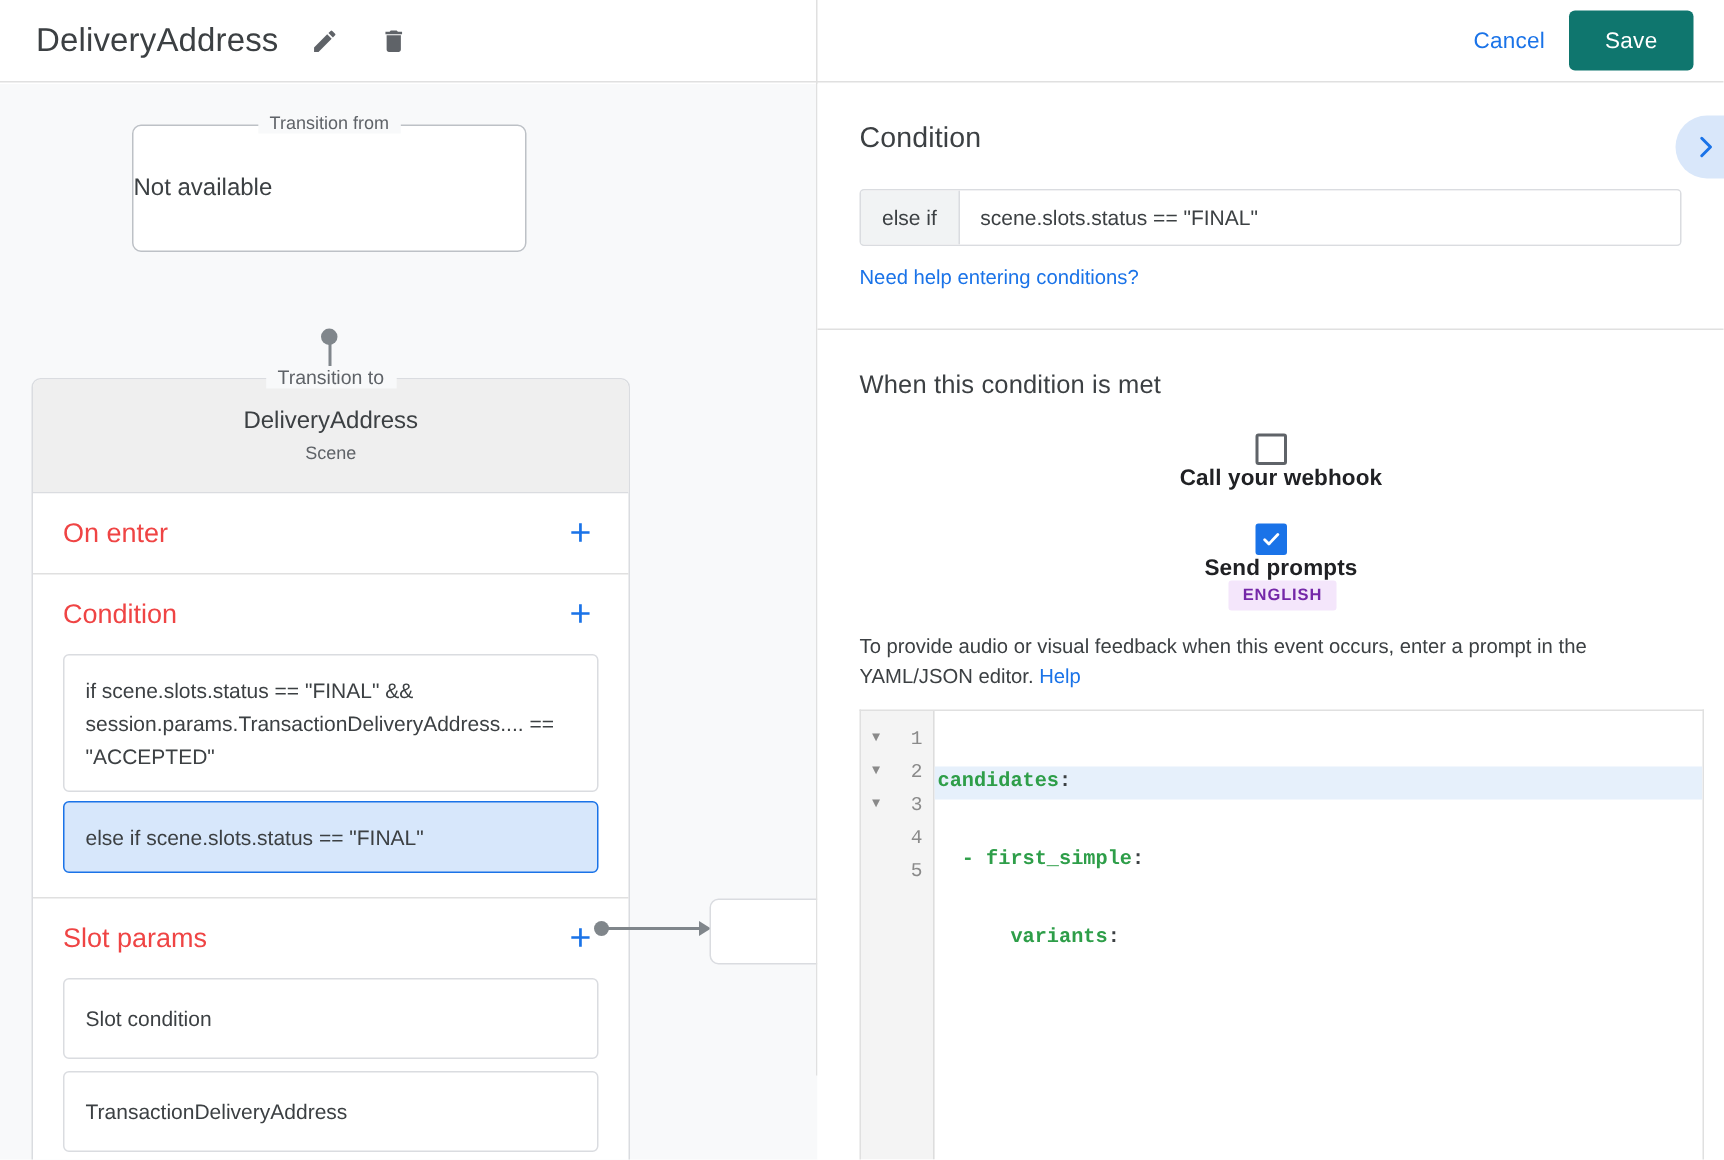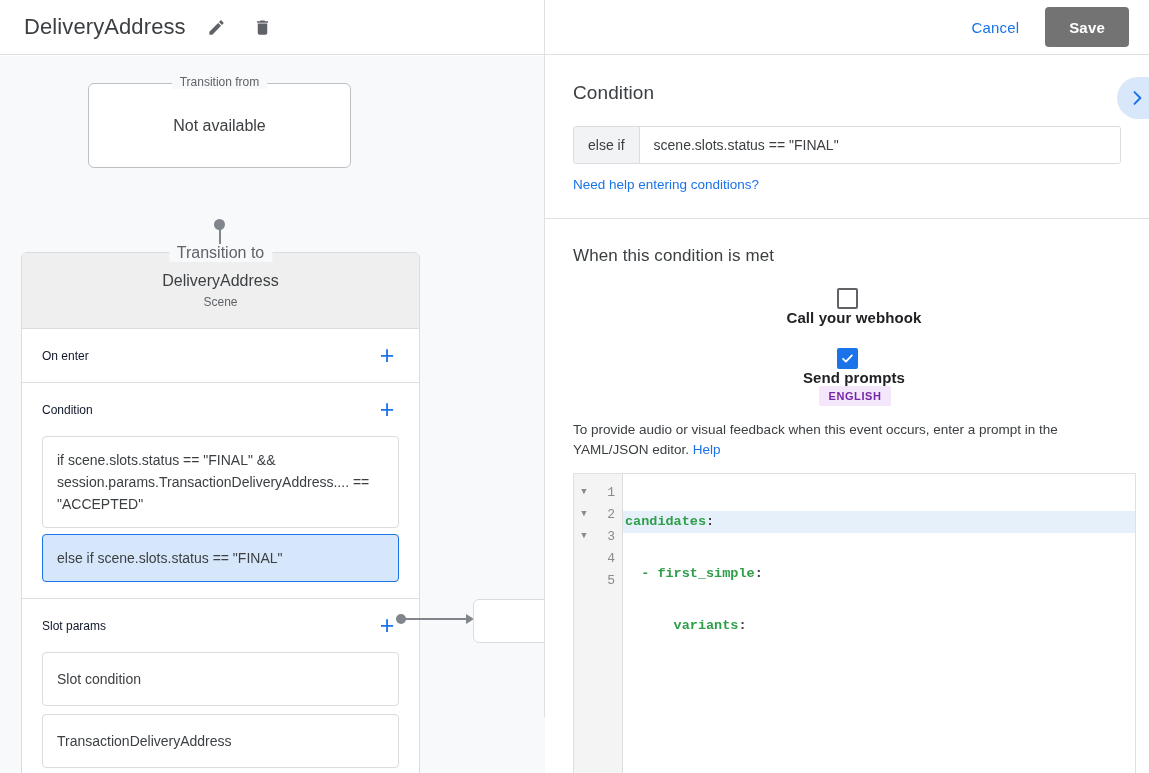--- a/index.html
+++ b/index.html
@@ -36,23 +36,23 @@
     margin-left: auto; display: flex; align-items: center;
     margin-right: 20px;
   }
   .cancel-btn {
     background: none; border: none; cursor: pointer;
     color: #1a73e8; font-size: 15px; font-weight: 500;
     font-family: "Liberation Sans", sans-serif;
     padding: 8px 12px; letter-spacing: 0.15px;
   }
   .save-btn {
-    margin-left: 14px;
-    background: #737373; border: none; cursor: pointer;
-    color: #ffffff; font-size: 15px; font-weight: 700;
+    margin-left: 4px;
+    background: #0f766e; border: none; cursor: pointer;
+    color: #ffffff; font-size: 15px; font-weight: 400;
     font-family: "Liberation Sans", sans-serif;
     border-radius: 4px;
     padding: 0 24px; height: 40px;
     letter-spacing: 0.2px;
   }
 
   
   .canvas {
     position: absolute; left: 0; top: 56px;
     width: 545px; height: 717px;
@@ -64,21 +64,21 @@
     width: 1px; height: 717px; background: #e0e0e0;
   }
 
   
   .node-from {
     position: absolute; left: 88px; top: 27px;
     width: 263px; height: 85px;
     background: #ffffff;
     border: 1px solid #bdc1c6;
     border-radius: 6px;
-    display: flex; align-items: center; justify-content: center;
+    display: flex; align-items: center; 
   }
   .node-from .legend {
     position: absolute; top: -9px; left: 50%; transform: translateX(-50%);
     background: #f8f9fa; padding: 0 8px;
     font-size: 12px; color: #5f6368; white-space: nowrap;
   }
   .node-from .body { font-size: 16px; color: #3c4043; }
 
   
   .conn-dot {
@@ -110,35 +110,35 @@
     position: relative;
     height: 76px; background: #efefef;
     border-bottom: 1px solid #dadce0;
     border-radius: 5px 5px 0 0;
     display: flex; flex-direction: column;
     align-items: center; justify-content: center;
   }
   .scene-head .legend {
     position: absolute; top: -9px; left: 50%; transform: translateX(-50%);
     background: #f8f9fa; padding: 0 8px;
-    font-size: 16px; color: #5f6368; white-space: nowrap;
+    font-size: 13px; color: #5f6368; white-space: nowrap;
   }
   .scene-head .name { font-size: 16px; color: #3c4043; }
   .scene-head .subtitle { font-size: 12px; color: #5f6368; margin-top: 5px; }
 
   .section {
     border-bottom: 1px solid #e0e0e0;
     padding: 0 20px 0 20px;
   }
   .section:last-child { border-bottom: none; }
   .section-header {
     height: 53px;
     display: flex; align-items: center; justify-content: space-between;
   }
-  .section-title { font-size: 12px; color: #0f172a; }
+  .section-title { font-size: 18px; color: #ef4444; }
   .plus-btn {
     width: 24px; height: 24px;
     display: flex; align-items: center; justify-content: center;
     background: none; border: none; cursor: pointer;
     color: #1a73e8; font-size: 25px; line-height: 1;
     font-family: "Liberation Sans", sans-serif;
     font-weight: 300;
   }
   .chip {
     border: 1px solid #dadce0;

